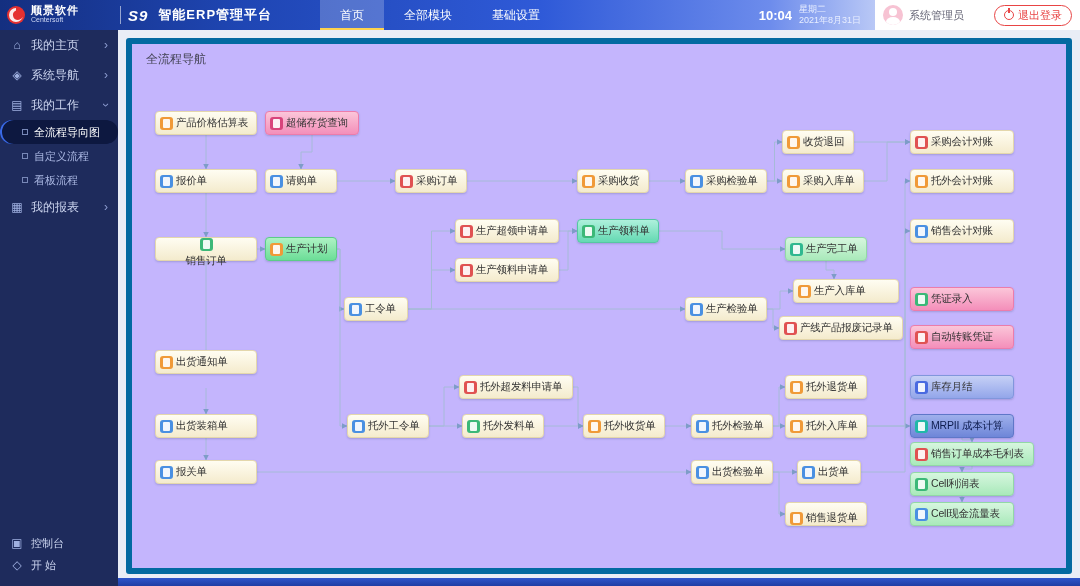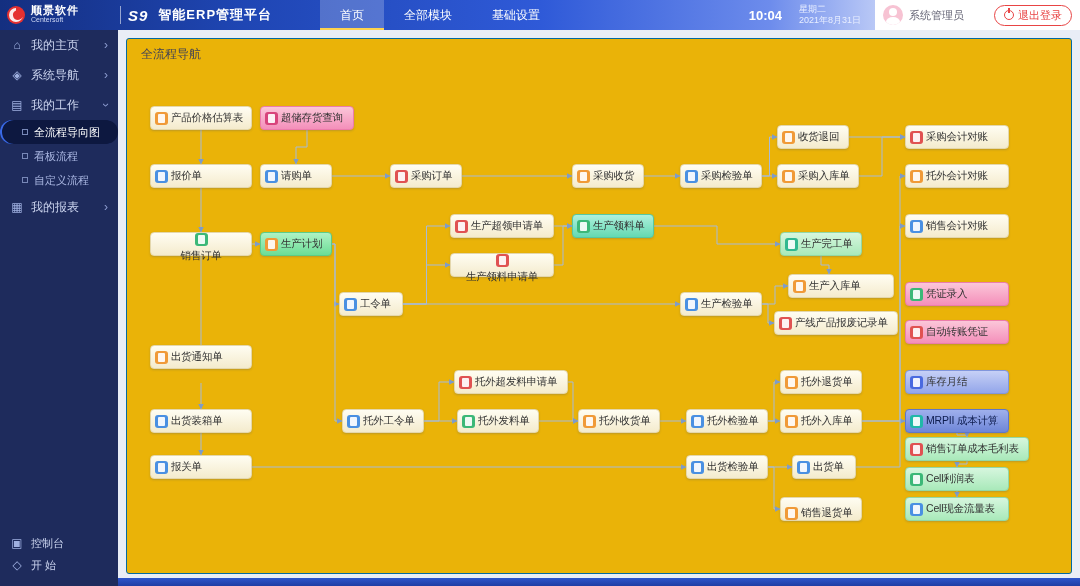--- a/index.html
+++ b/index.html
@@ -18,21 +18,21 @@
   .brand { display:flex; align-items:center; gap:5px; padding:0 6px; width:118px; }
   .brand-txt { line-height:10px; }
   .brand-name { font-size:11px; font-weight:bold; letter-spacing:1px; }
   .brand-sub { font-size:7px; color:#cfd9f5; }
   .s9-sep { width:1px; height:18px; background:rgba(255,255,255,.55); margin:0 7px 0 2px; }
   .s9 { font-size:15px; font-weight:bold; font-style:italic; letter-spacing:1px; }
   .prod-title { font-size:13px; font-weight:bold; margin-left:10px; letter-spacing:1px; }
   .topnav { display:flex; margin-left:48px; height:30px; }
   .topnav .tab { padding:0 20px; line-height:30px; font-size:12px; cursor:pointer; }
   .topnav .tab.active { background:rgba(255,255,255,.22); box-shadow:inset 0 -2px 0 #ffd34d; }
-  .clock { margin-left:auto; display:flex; align-items:center; gap:17px; padding-right:14px; }
+  .clock { margin-left:auto; display:flex; align-items:center; gap:7px; padding-right:14px; }
   .clock-time { font-size:13px; font-weight:bold; }
   .clock-stack { font-size:9px; line-height:11px; color:#e8eeff; text-align:left; }
   .topbar-white { width:205px; background:#fff; display:flex; align-items:center; gap:6px; padding:0 8px; }
   .avatar { width:20px; height:20px; border-radius:50%; background:#f7c3d3; position:relative; overflow:hidden; flex:none; }
   .avatar::before { content:""; position:absolute; left:6px; top:3px; width:8px; height:8px; border-radius:50%; background:#fff; }
   .avatar::after { content:""; position:absolute; left:3px; top:12px; width:14px; height:10px; border-radius:50%; background:#fff; }
   .username { color:#667; font-size:11px; }
   .logout { margin-left:auto; display:flex; align-items:center; gap:4px; border:1px solid #e84444; color:#e84444;
             border-radius:12px; padding:2px 9px; font-size:11px; cursor:pointer; background:#fff; }
   .pwr { width:10px; height:10px; border:1.5px solid #e84444; border-radius:50%; position:relative; }
@@ -45,22 +45,22 @@
   .side-item .sic { width:14px; text-align:center; color:#9fb0e0; font-size:12px; }
   .chev { margin-left:auto; color:#8d9cd0; font-size:12px; }
   .chev.down { transform:rotate(90deg); }
   .sub-item { height:24px; display:flex; align-items:center; gap:6px; padding:0 10px 0 22px; font-size:11px; color:#aab7e2; cursor:pointer;border-radius:12px; }
   .sub-item .dot { width:6px; height:6px; border:1px solid #7888b8; flex:none; }
   .sub-item.active { background:#0d1840; color:#fff; box-shadow:inset 2px 0 0 #3a6ae8; }
   .side-footer { position:absolute; bottom:10px; left:0; right:0; }
   .side-footer .side-item { height:22px; font-size:11px; }
   
   .main { flex:1; position:relative; background:#e9edf6; }
-  .panel { position:absolute; left:8px; top:8px; right:8px; bottom:12px; background:#eab308;
-           border:1px solid #0369a1; border-radius:3px; }
+  .panel { position:absolute; left:8px; top:8px; right:8px; bottom:12px; background:#c4b5fd;
+           border:6px solid #0369a1; border-radius:3px; }
   .panel-title { padding:7px 14px; font-size:12px; color:#445; }
   .canvas { position:absolute; left:1px; top:26px; right:1px; bottom:1px; }
   .canvas svg.edges { position:absolute; left:0; top:0; }
   .canvas svg.edges polyline { fill:none; stroke:#a6bad8; stroke-width:1; }
   .bottom-strip { position:absolute; left:0; right:0; bottom:0; height:8px;
                   background:linear-gradient(#2e55cc,#1f3da4); }
   
   .node { position:absolute; height:24px; display:flex; align-items:center; gap:3px; padding:0 4px;
           border-radius:4px; font-size:10.5px; color:#333; white-space:nowrap; cursor:pointer;
           box-shadow:0 1px 2px rgba(60,80,120,.25); letter-spacing:-0.2px; }
@@ -132,25 +132,25 @@
       <span class="sic">▤</span>
       <span>我的工作</span>
       <span class="chev down">›</span>
     </div>
     <div class="sub-item active">
       <span class="dot"></span>
       <span>全流程导向图</span>
     </div>
     <div class="sub-item">
       <span class="dot"></span>
-      <span>看板流程</span>
+      <span>自定义流程</span>
     </div>
     <div class="sub-item">
       <span class="dot"></span>
-      <span>自定义流程</span>
+      <span>看板流程</span>
     </div>
     <div class="side-item">
       <span class="sic">▦</span>
       <span>我的报表</span>
       <span class="chev">›</span>
     </div>
     <div class="side-footer">
       <div class="side-item">
         <span class="sic">▣</span>
         <span>控制台</span>
@@ -255,21 +255,21 @@
             <span class="nlabel">销售订单</span>
           </div>
           <div class="node bg-green" style="left: 132px; top: 167px; width: 72px;">
             <span class="nicon" style="background: rgb(240, 154, 56);"></span>
             <span class="nlabel">生产计划</span>
           </div>
           <div class="node bg-cream" style="left: 322px; top: 149px; width: 104px;">
             <span class="nicon" style="background: rgb(224, 82, 82);"></span>
             <span class="nlabel">生产超领申请单</span>
           </div>
-          <div class="node bg-cream" style="left: 322px; top: 188px; width: 104px; flex-direction: column;">
+          <div class="node bg-cream" style="left: 322px; top: 188px; width: 104px;">
             <span class="nicon" style="background: rgb(224, 82, 82);"></span>
             <span class="nlabel">生产领料申请单</span>
           </div>
           <div class="node bg-teal" style="left: 444px; top: 149px; width: 82px;">
             <span class="nicon" style="background: rgb(60, 184, 120);"></span>
             <span class="nlabel">生产领料单</span>
           </div>
           <div class="node bg-cream" style="left: 211px; top: 227px; width: 64px;">
             <span class="nicon" style="background: rgb(74, 144, 226);"></span>
             <span class="nlabel">工令单</span>

